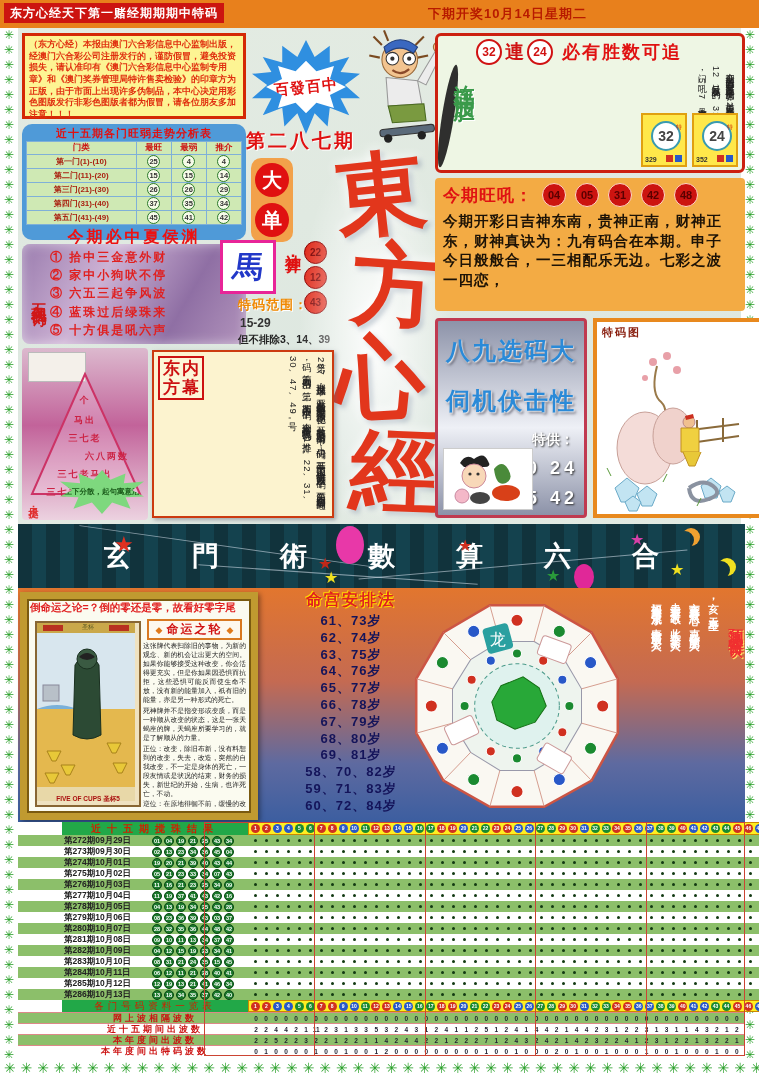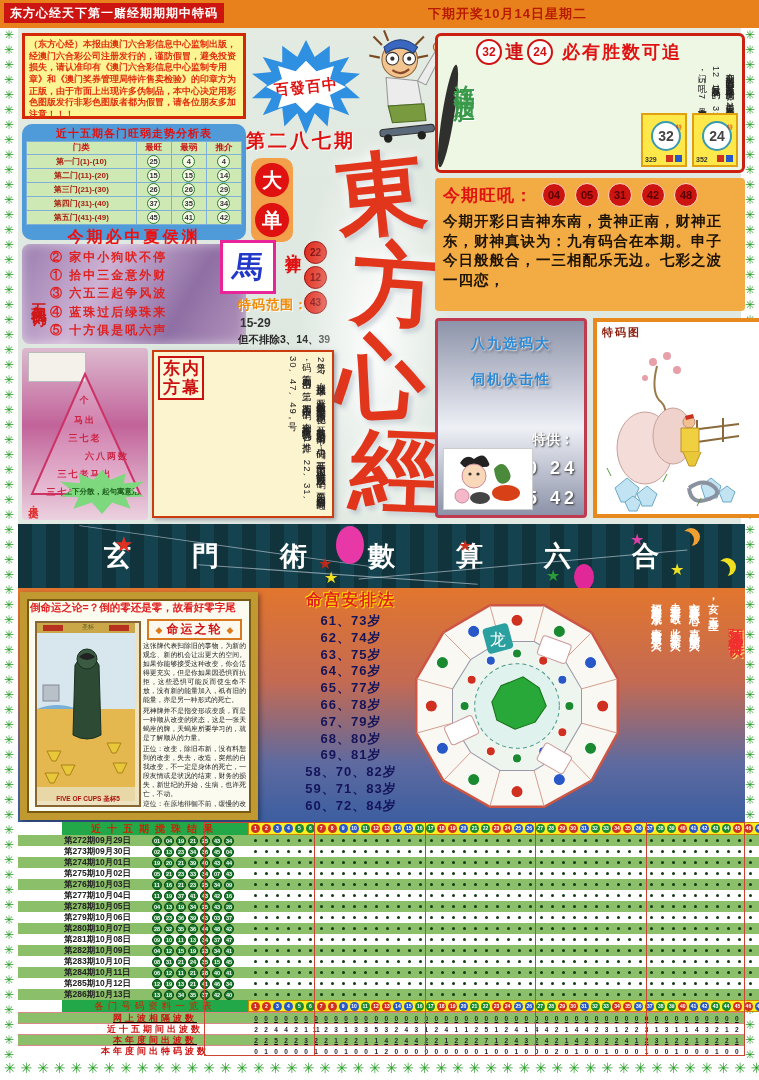--- a/index.html
+++ b/index.html
@@ -119,21 +119,21 @@
   .wh-top{display:flex;align-items:center;gap:5px;}
   .wh-label{color:#e01212;font-weight:bold;font-size:17px;letter-spacing:1px;}
   #wh-balls{display:flex;gap:9px;margin-left:4px;}
   .wh-ball{width:22px;height:22px;border-radius:50%;background:#cc1410;border:1px solid #ffd8c8;
            color:#5a0000;font-size:11px;font-weight:bold;text-align:center;line-height:22px;}
   .wh-body{margin-top:4px;font-family:"DejaVu Serif",serif;font-weight:bold;font-size:14.5px;color:#1c1206;
            line-height:1.35;letter-spacing:1px;}
   
   .selection{left:435px;top:318px;width:152px;height:200px;border:3px solid #c03a50;border-radius:4px;
              box-sizing:border-box;background:linear-gradient(180deg,#8d93a9 0%,#eef0f6 55%,#8c92a8 100%);}
-  .sel-line{color:#2a8ad8;font-weight:bold;font-size:14px;letter-spacing:2px;text-align:center;
+  .sel-line{color:#2a8ad8;font-weight:bold;font-size:24px;letter-spacing:2px;text-align:center;
             text-shadow:1px 1px 2px #fff,2px 2px 3px #445;}
   .sel-l1{margin-top:14px;} .sel-l2{margin-top:18px;}
   .sel-supply{position:absolute;right:10px;top:110px;color:#fff;font-weight:bold;font-size:14px;
               text-shadow:1px 1px 2px #333;}
   .sel-nums{position:absolute;right:6px;top:132px;color:#fff;font-weight:bold;font-size:18px;line-height:30px;
             text-align:right;text-shadow:1px 1px 2px #333;letter-spacing:4px;}
   .sel-pic{position:absolute;left:5px;bottom:5px;width:88px;height:60px;background:#fff;border:1px solid #ccc;}
   
   .temapic{left:593px;top:318px;width:177px;height:200px;background:#fff;border:4px solid #e8891e;box-sizing:border-box;}
   .tp-title{position:absolute;left:5px;top:3px;color:#8a2010;font-weight:bold;font-size:11px;letter-spacing:2px;}
@@ -194,21 +194,21 @@
   .res-label{width:88px;font-size:8.5px;font-weight:bold;color:#222;padding-left:2px;white-space:nowrap;}
   .res-balls{width:98px;display:flex;gap:2px;}
   .res-ball{width:10px;height:10px;border-radius:50%;background:#1c7a2c;border:1px solid #0a4a14;
             box-sizing:border-box;color:#fff;font-size:5.5px;line-height:8px;text-align:center;font-weight:bold;}
   .res-grid{flex:1;display:flex;justify-content:space-between;align-items:center;padding:0 4px;}
   .dot{width:3px;height:3px;border-radius:50%;background:#123a12;}
   .sum-header{height:12px;}
   .sum-title{width:186px;background:#22a848;color:#cc2200;font-weight:normal;font-size:9.5px;line-height:12px;
              text-align:center;letter-spacing:4px;}
   .sum-row{height:11px;align-items:center;border-top:1px solid #dd8888;box-sizing:border-box;}
-  .sum-even{background:#8cbf6a;text-decoration:underline;} .sum-odd{background:#ffffff;}
+  .sum-even{background:#8cbf6a;} .sum-odd{background:#ffffff;}
   .sum-label{width:186px;color:#cc1111;font-weight:bold;font-size:9px;text-align:center;letter-spacing:3px;}
   .sum-vals{flex:1;display:flex;justify-content:space-between;padding:0 4px;}
   .sum-vals span{font-size:6.5px;font-weight:bold;color:#223;width:8px;text-align:center;}
   .bt-sep{position:absolute;top:0;width:1px;height:234px;background:#cc4433;}
   .bt-frame{position:absolute;left:186px;top:0;width:541px;height:234px;border:1px solid #cc4433;
             box-sizing:border-box;pointer-events:none;}
 </style>
 </head>
 <body>
 
@@ -454,22 +454,22 @@
             <td><span class="an-circ">42</span></td>
           </tr>
         </tbody>
     </table>
     <div class="an-footer">今期必中夏侯渊</div>
   </div>
 
   <div class="abs poem5">
     <div class="p5-label">五句现码诗</div>
     <div id="p5-lines">
+        <div class="p5-line">① 拾中三金意外财</div>
         <div class="p5-line">② 家中小狗吠不停</div>
-        <div class="p5-line">① 拾中三金意外财</div>
         <div class="p5-line">③ 六五三起争风波</div>
         <div class="p5-line">④ 蓝珠过后绿珠来</div>
         <div class="p5-line">⑤ 十方俱是吼六声</div>
       </div>
   </div>
 
   <div class="abs horse">
     <div class="horse-in">
         <span class="horse-glyph">馬</span>
       </div>

